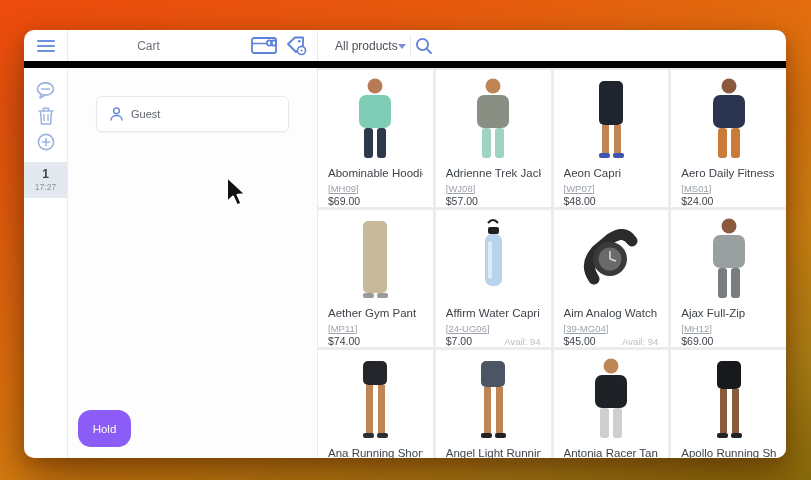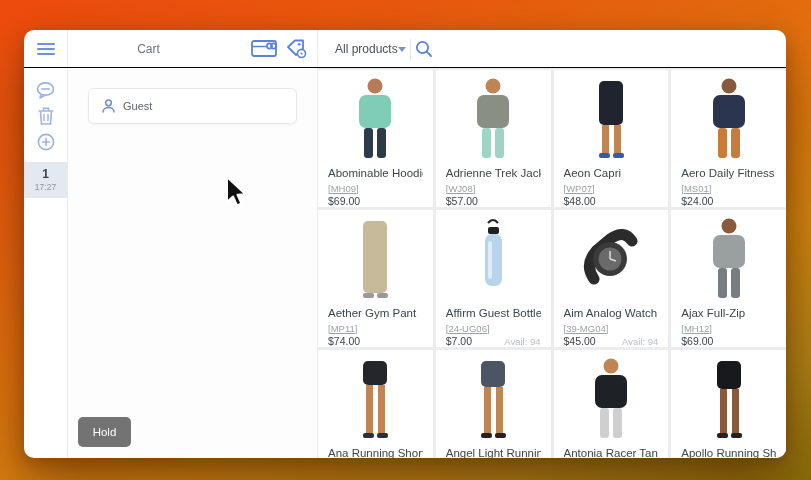--- a/index.html
+++ b/index.html
@@ -9,43 +9,43 @@
     background: linear-gradient(158deg, #ee4b0d 0%, #ea5a0e 22%, #e2740f 48%, #d28511 68%, #ae8316 85%, #8a6d0a 100%);
     position: relative;
   }
   .window {
     position: absolute; left: 24px; top: 30px; width: 762px; height: 428px;
     background: #fff; border-radius: 10px; overflow: hidden;
     box-shadow: 0 28px 60px rgba(70,30,0,.5), 0 6px 18px rgba(80,35,0,.35);
     display: flex; flex-direction: column;
   }
   
-  .header { height: 38px; min-height: 38px; border-bottom: 1px solid #000000; display: flex; }
+  .header { height: 38px; min-height: 38px; border-bottom: 7px solid #000000; display: flex; }
   .h-menu { width: 44px; border-right: 1px solid #e9ebee; display: flex; align-items: center; justify-content: center; cursor: pointer; }
   .h-cart { width: 250px; border-right: 1px solid #e9ebee; position: relative; display: flex; align-items: center; justify-content: flex-end; gap: 9px; padding-right: 10px; }
   .cart-title { position: absolute; left: 0; right: 88px; text-align: center; font-size: 12px; color: #6b7178; }
   .h-products { flex: 1; display: flex; align-items: center; gap: 0; padding-left: 17px; }
   .filter-label { font-size: 12px; color: #4a5056; cursor: pointer; }
   .chevron { width: 0; height: 0; border-left: 4.5px solid transparent; border-right: 4.5px solid transparent; border-top: 5.5px solid #7d8fd0; margin-top: 2px; cursor: pointer; }
   .vdiv { width: 1px; height: 20px; background: #e4e6e9; margin: 0 4px; }
   .iconbtn { display: flex; align-items: center; justify-content: center; cursor: pointer; background: none; border: none; }
   
   .main { flex: 1; display: flex; min-height: 0; }
   .sidebar { width: 44px; border-right: 1px solid #e9ebee; display: flex; flex-direction: column; align-items: center; padding-top: 9px; }
   .side-item { height: 26px; width: 100%; display: flex; align-items: center; justify-content: center; cursor: pointer; }
   .side-tab { width: 100%; background: #e4e9ef; text-align: center; padding: 5px 0 6px; margin-top: 7px; cursor: pointer; }
   .tab-num { font-size: 12px; font-weight: bold; color: #3d4248; }
   .tab-time { font-size: 8.5px; color: #8d949c; margin-top: 1px; }
   
   .cart-panel { width: 250px; border-right: 1px solid #e9ebee; background: #fdfdfd; display: flex; flex-direction: column; }
-  .guest-box { margin: 20px; height: 36px; border: 1px solid #e6e9ec; border-radius: 6px; background: #fff;
+  .guest-box { margin: 28px; height: 36px; border: 1px solid #e6e9ec; border-radius: 6px; background: #fff;
     box-shadow: 0 1px 2px rgba(0,0,0,.05); display: flex; align-items: center; gap: 8px; padding: 16px 13px;
     font-size: 11px; color: #5d646b; cursor: pointer; }
   .cart-actions { margin-top: auto; display: flex; gap: 6px; padding: 9px 10px 11px; }
-  .btn { background: #737373; color: #fff; border: none; border-radius: 5px; height: 30px; font-size: 11.5px; font-family: inherit; cursor: pointer; }
+  .btn { background: #8b5cf6; color: #fff; border: none; border-radius: 13px; height: 37px; font-size: 11.5px; font-family: inherit; cursor: pointer; }
   .btn-hold { width: 53px; }
   .btn-total { flex: 1; }
   
   .products-panel { flex: 1; background: #ececee; overflow: hidden; display: grid;
     grid-template-columns: repeat(4, 1fr); gap: 3px; align-content: start; grid-auto-rows: 137px; padding-top: 2px; }
   .card { background: #fff; padding: 5px 10px 0; overflow: hidden; cursor: pointer; display: flex; flex-direction: column; }
   .p-img { height: 88px; min-height: 88px; display: flex; align-items: center; justify-content: center; }
   .p-name { font-size: 11.5px; color: #3e444a; margin-top: 4px; white-space: nowrap; overflow: hidden; }
   .p-sku { font-size: 9.5px; color: #9ba1a8; margin-top: 3.5px; text-decoration: underline; }
   .p-priceline { display: flex; justify-content: space-between; align-items: baseline; margin-top: 1px; }
@@ -236,21 +236,21 @@
 
   <div class="card">
     <div class="p-img">
             <svg width="70" height="88" viewBox="0 0 70 88">
               <rect x="30" y="12" width="11" height="7" rx="2" fill="#1e2124"></rect>
               <path d="M30 8 q5 -6 10 0" fill="none" stroke="#1e2124" stroke-width="2"></path>
               <rect x="27" y="19" width="17" height="52" rx="7" fill="#b8d4ec"></rect>
               <rect x="30" y="26" width="4" height="38" rx="2" fill="#ffffff" opacity="0.55"></rect>
             </svg>
           </div>
-    <div class="p-name">Affirm Guest Bottle</div>
+    <div class="p-name">Affirm Water Capri</div>
     <div class="p-sku">[24-UG06]</div>
     <div class="p-priceline">
       <span class="p-price">$7.00</span>
       <span class="p-avail">Avail: 94</span>
     </div>
   </div>
 
   <div class="card">
     <div class="p-img">
             <svg width="70" height="88" viewBox="0 0 70 88">

